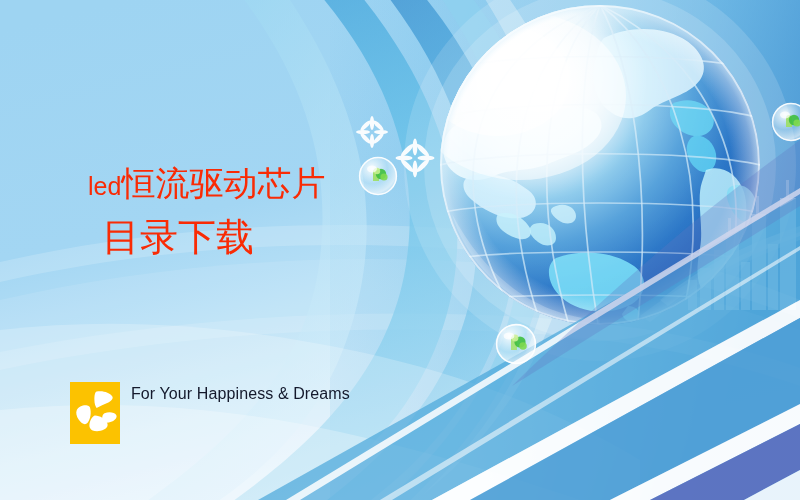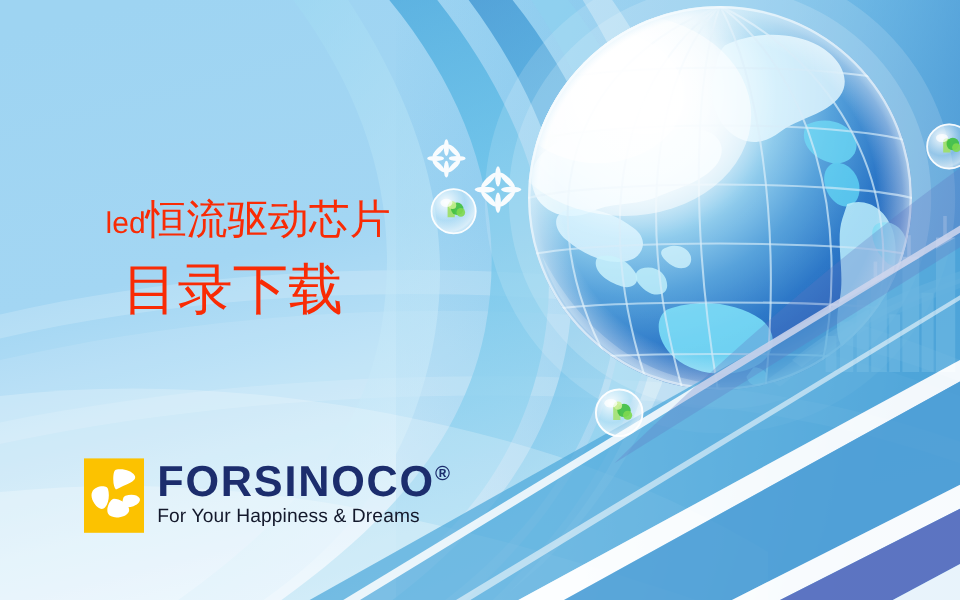--- a/index.html
+++ b/index.html
@@ -44,21 +44,21 @@
     letter-spacing: 0px;
     display: block;
   }
   #headline .line1 .latin {
     font-family: "Liberation Sans", sans-serif;
     font-size: 25px;
     font-weight: 400;
   }
   #headline .line2 {
     font-family: "Liberation Serif", "DejaVu Serif", serif;
-    font-size: 46px;
+    font-size: 38px;
     display: block;
     margin-left: 14px;
     margin-top: 10px;
   }
 
   
   #brand {
     position: absolute;
     left: 70px;
     top: 382px;
@@ -376,18 +376,17 @@
                    C18.6,23.6 19.6,24.4 20,25.5 Z"></path>
           <path d="M34.5,31.2 C39.4,29.4 44.6,30.4 46.2,33 C47.6,35.4 45.2,38.2 41.2,39.8
                    C37.6,41.2 34.4,41 33.2,39.4 C31.6,37.2 31.8,32.6 34.5,31.2 Z"></path>
           <path d="M25,33.6 C30,33.8 35.4,37 37.2,41 C38.8,44.6 35.8,47.6 30.6,48.8
                    C25.8,49.9 21.4,48.8 20,46 C18.4,42.8 20.4,36.6 23.2,34.4
                    C23.8,33.9 24.4,33.6 25,33.6 Z"></path>
         </g>
       </svg>
     </div>
     <div id="brand-text">
-      <div id="brand-name"><span>FORSINOCO</span><span class="reg">®</span></div>
       <div id="brand-tagline">For Your Happiness &amp; Dreams</div>
     </div>
   </div>
 
 </div>
 
 </body></html>

